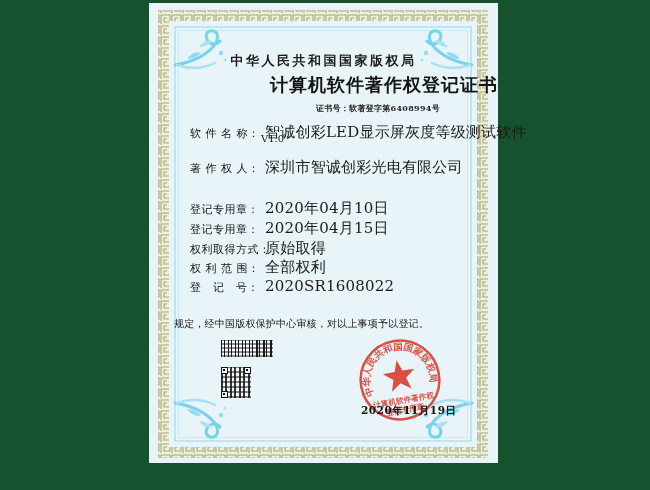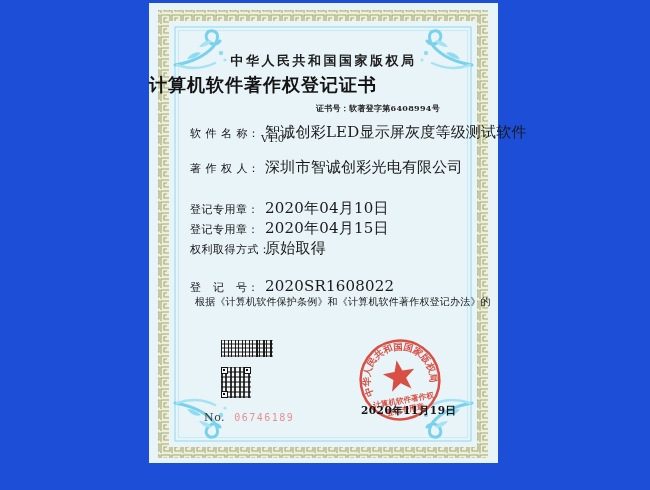--- a/index.html
+++ b/index.html
@@ -1,22 +1,22 @@
 <!DOCTYPE html>
 <html><head>
 <meta charset="utf-8">
 <style>
   html,body{margin:0;padding:0;background:#ffffff;}
-  .page{position:relative;width:650px;height:490px;background:#1d4ed8;overflow:hidden;
+  .page{position:relative;width:650px;height:490px;background:#14532d;overflow:hidden;
         font-family:"DejaVu Serif","Liberation Serif",serif;}
   .cert{position:absolute;left:149px;top:3px;width:349px;height:460px;background:#e9f4f8;}
   .frame-svg{position:absolute;left:0;top:0;width:349px;height:460px;}
   .issuer{position:absolute;left:0;top:49px;width:100%;text-align:center;
           font-size:13px;font-weight:700;letter-spacing:2.5px;color:#1c1c1c;}
-  .title{position:absolute;left:0;top:70px;width:100%;text-align:left;
+  .title{position:absolute;left:0;top:70px;width:100%;text-align:right;
          font-size:18px;font-weight:700;letter-spacing:1px;color:#141414;}
   .certno{position:absolute;top:100px;right:58px;font-size:8px;font-weight:700;color:#222;letter-spacing:0.3px;}
   .row{position:absolute;left:41px;height:13px;white-space:nowrap;}
   .row .lbl{display:inline-block;width:68px;font-size:11px;font-weight:400;color:#141414;letter-spacing:0.5px;}
   .row .val{display:inline-block;margin-left:2px;font-size:15px;font-weight:500;color:#1a1a1a;letter-spacing:0.2px;}
   .val2{position:absolute;left:112px;top:130px;font-size:10px;font-weight:400;color:#1a1a1a;}
   .stmt1{position:absolute;left:46px;top:292px;font-size:10px;color:#161616;letter-spacing:0.2px;white-space:nowrap;}
   .stmt2{position:absolute;left:25px;top:314px;font-size:10px;color:#161616;letter-spacing:0.2px;white-space:nowrap;}
   .barcode{position:absolute;left:72px;top:337px;width:52px;height:17px;background-color:#f3f7f8;
     background-image:
@@ -101,39 +101,39 @@
     <div class="row" style="top:215px">
       <span class="lbl">登记专用章：</span>
       <span class="val">2020年04月15日</span>
     </div>
 
     <div class="row" style="top:235px">
       <span class="lbl">权利取得方式：</span>
       <span class="val">原始取得</span>
     </div>
 
+    <div class="row" style="top:254px">
+      <span class="lbl">权 利 范 围：</span>
+      <span class="val">全部权利</span>
+    </div>
 
     <div class="row" style="top:273px">
       <span class="lbl">登　记　号：</span>
       <span class="val">2020SR1608022</span>
     </div>
 
-    <div class="stmt1">根据《计算机软件保护条例》和《计算机软件著作权登记办法》的</div>
+    <div class="stmt2">规定，经中国版权保护中心审核，对以上事项予以登记。</div>
 
     <div class="barcode"></div>
     <div class="qr">
       <div class="finder f-tl"></div>
       <div class="finder f-tr"></div>
       <div class="finder f-bl"></div>
     </div>
 
-    <div class="serial">
-      <span class="pfx">No.</span>
-      <span class="num">06746189</span>
-    </div>
 
     <svg class="seal" viewBox="-50 -50 100 100">
       <circle cx="0" cy="0" r="41" fill="none" stroke="#d8392c" stroke-width="2.6"></circle>
       <path id="sealArc" d="M -29.6 10.8 A 31.5 31.5 0 1 1 29.6 10.8" fill="none"></path>
       <text font-size="9.5" fill="#d8392c" font-weight="700" font-family="'DejaVu Serif',serif">
         <textPath href="#sealArc" startOffset="0" textLength="118" lengthAdjust="spacingAndGlyphs">中华人民共和国国家版权局</textPath>
       </text>
       <polygon fill="#d8392c" points="0,-17.5 -4.1,-5.7 -16.6,-5.4 -6.7,2.2 -10.3,14.2 0,7 10.3,14.2 6.7,2.2 16.6,-5.4 4.1,-5.7" transform="translate(0,-3.5)"></polygon>
       <text x="0" y="24" text-anchor="middle" font-size="8" font-weight="700" fill="#d8392c" font-family="'DejaVu Serif',serif">计算机软件著作权</text>
       <text x="0" y="34" text-anchor="middle" font-size="8" font-weight="700" fill="#d8392c" font-family="'DejaVu Serif',serif">登记专用章</text>

